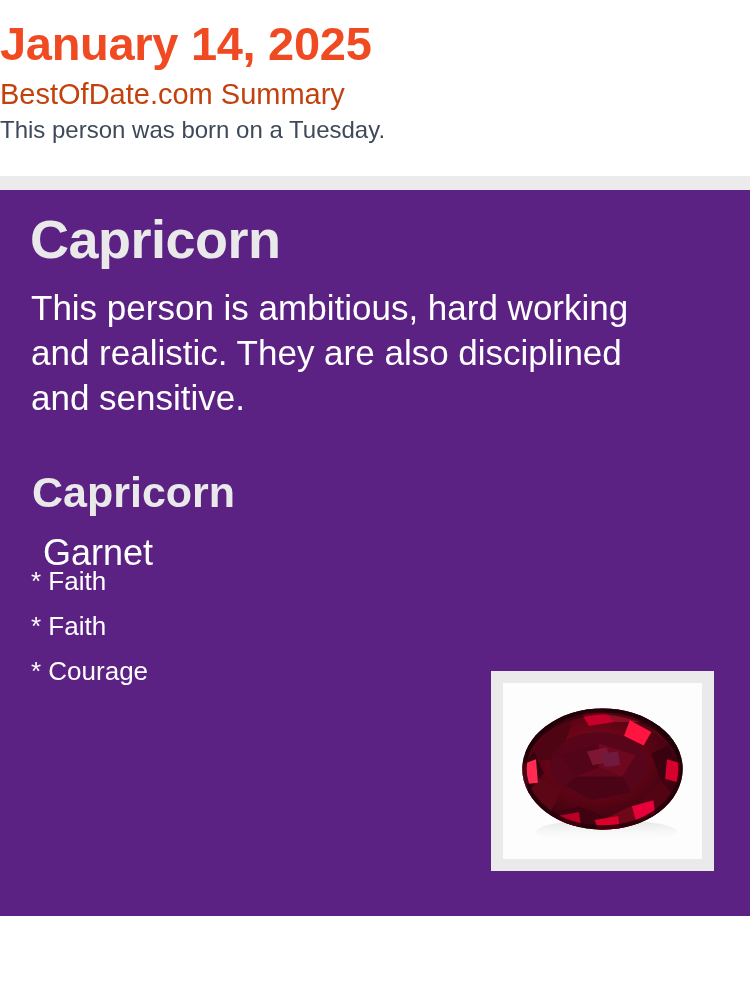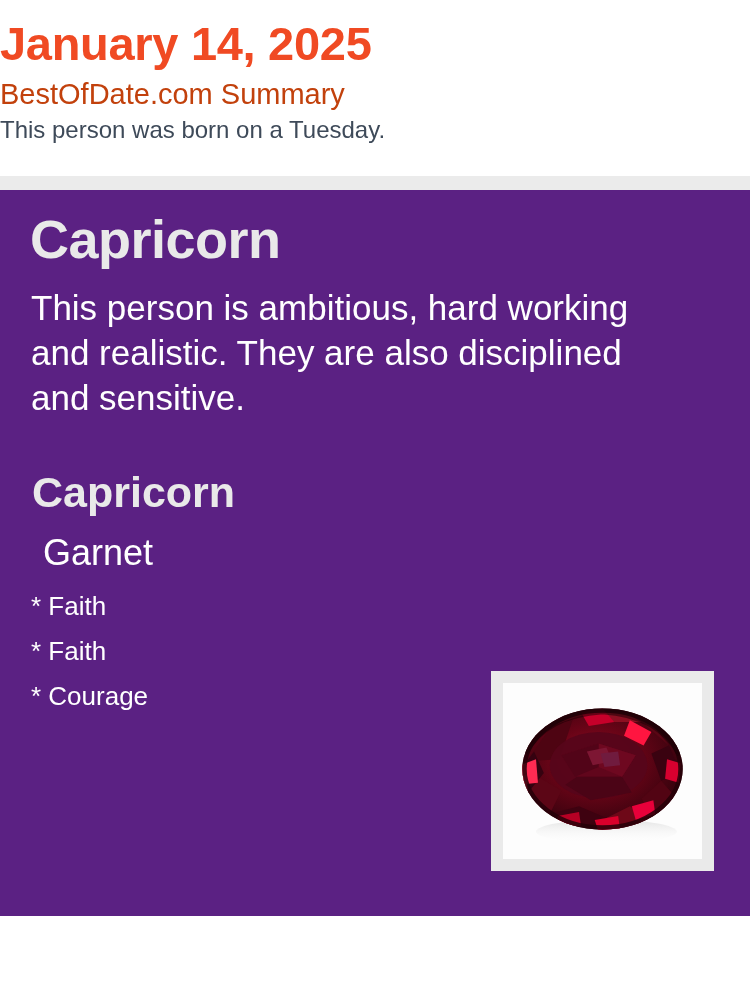--- a/index.html
+++ b/index.html
@@ -106,21 +106,21 @@
   .stone-name {
     position: absolute;
     left: 31px; top: 333px;
     font-size: 36px;
     color: #FFFFFF;
     line-height: 1;
     margin: 12px;
   }
   .stone-traits {
     position: absolute;
-    left: 31px; top: 394px;
+    left: 31px; top: 369px;
     margin: 0;
     padding: 0;
     list-style: none;
   }
   .stone-traits li {
     font-size: 26px;
     color: #FFFFFF;
     line-height: 1.73;
     white-space: nowrap;
   }

